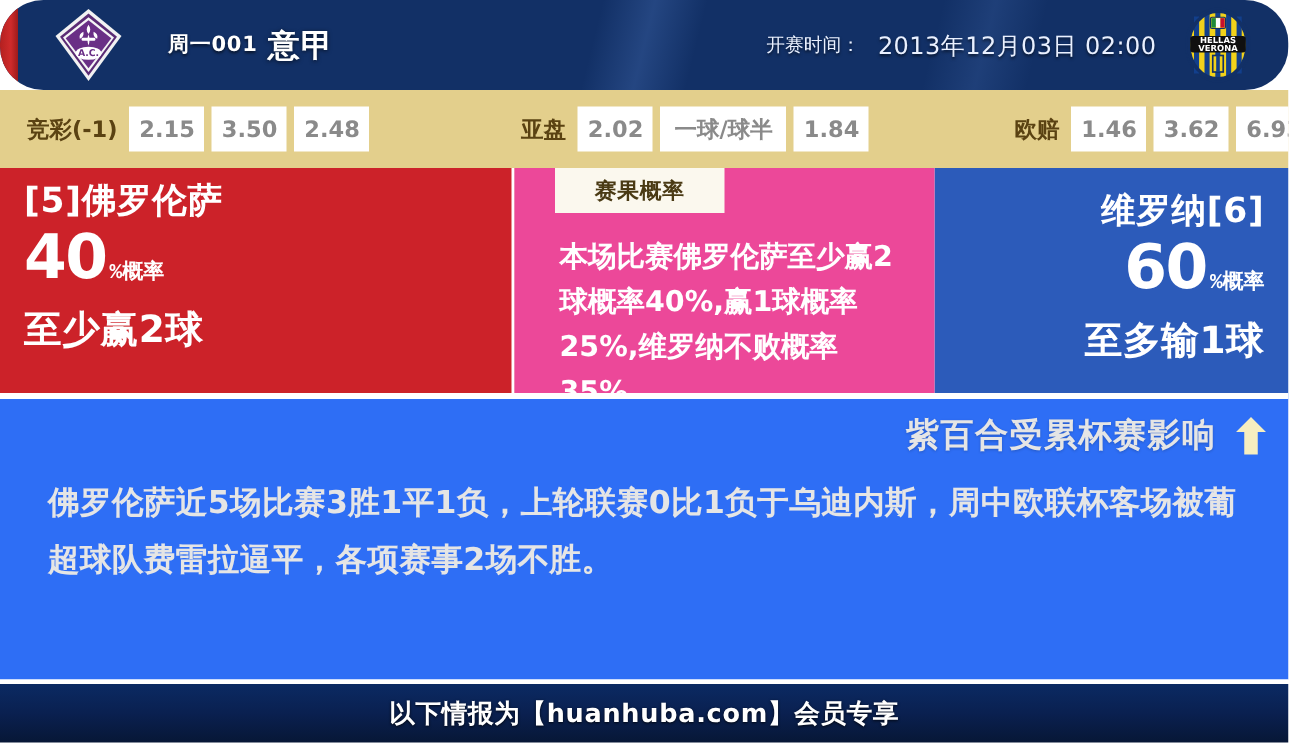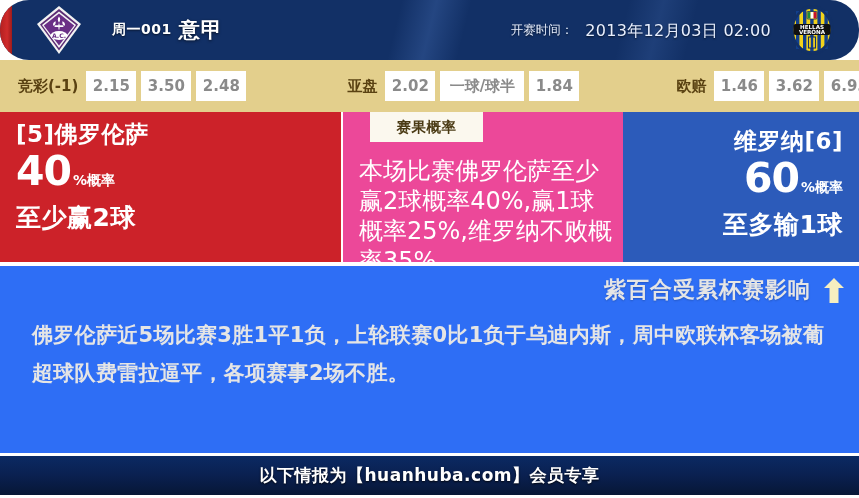--- a/index.html
+++ b/index.html
@@ -194,20 +194,21 @@
   .pct-num {
     font-size: 41px;
     font-weight: bold;
     letter-spacing: -1px;
     vertical-align: baseline;
   }
   .pct-suffix {
     font-size: 14px;
     font-weight: bold;
     margin-left: 2px;
+    font-family: Liberation Mono, monospace;
   }
   .outcome {
     font-size: 25px;
     font-weight: bold;
     line-height: 32px;
     letter-spacing: .5px;
     white-space: nowrap;
   }
   .tab-label {
     position: absolute;
@@ -216,25 +217,25 @@
     background: #fbf8ee;
     color: #4a3a14;
     font-size: 14.5px;
     font-weight: bold;
     display: flex;
     align-items: center;
     justify-content: center;
     letter-spacing: .5px;
   }
   .mid-text {
-    font-size: 24px;
-    font-weight: normal;
+    font-size: 19px;
+    font-weight: bold;
     line-height: 30px;
     letter-spacing: 0px;
-    margin-left: 6px;
+    margin-left: 20px;
   }
 
   
   .analysis {
     position: relative;
     height: 191px;
     background: #2e6ef5;
     border-top: 4px solid #ffffff;
     box-sizing: border-box;
     color: #e5e5e5;

